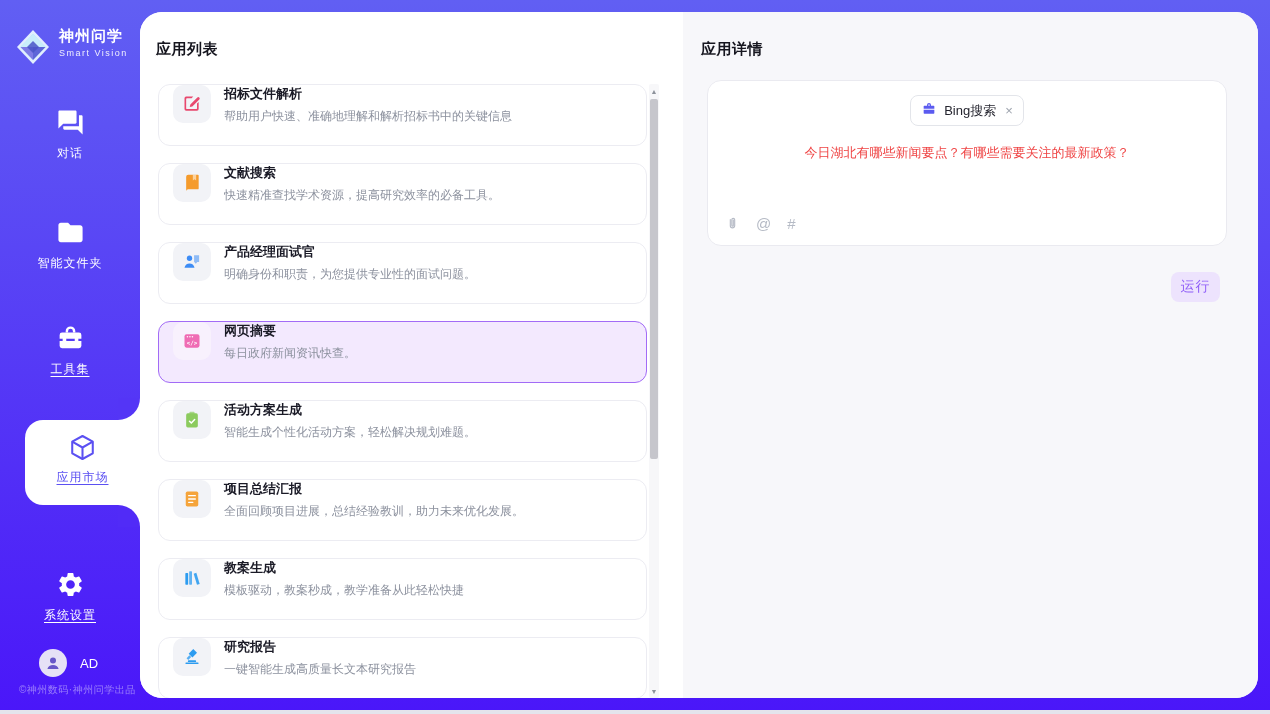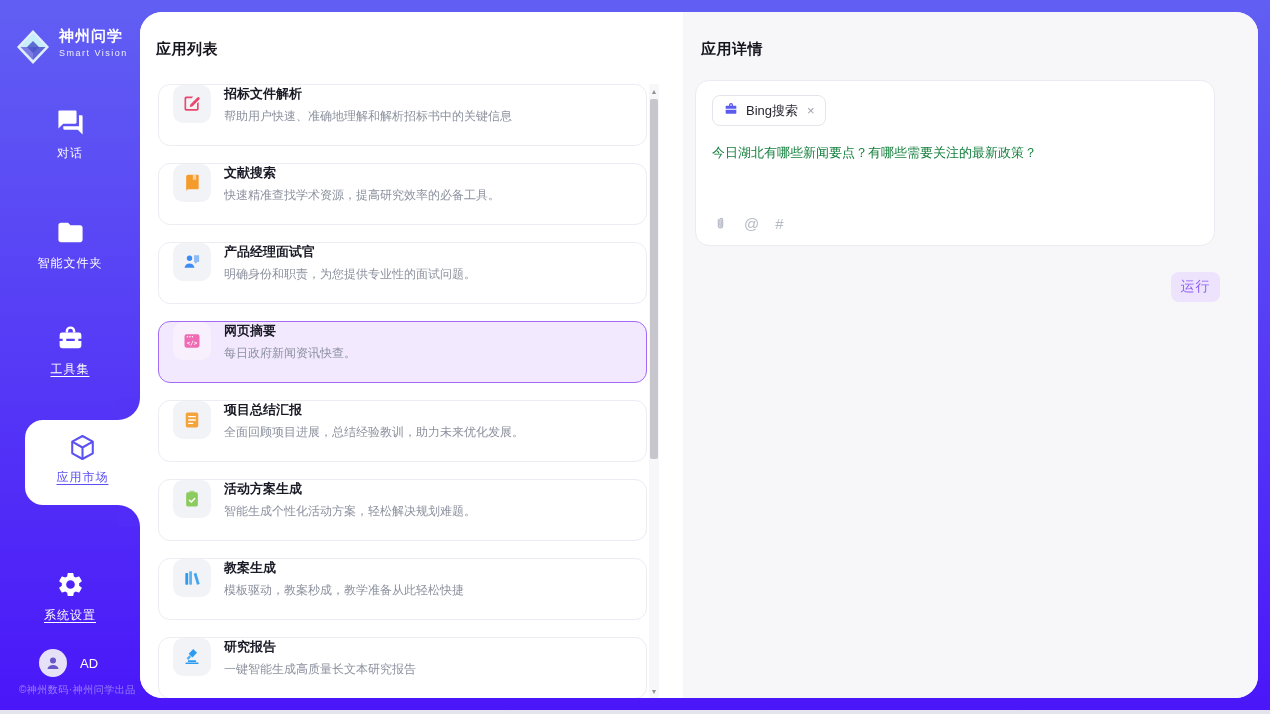--- a/index.html
+++ b/index.html
@@ -57,26 +57,26 @@
   .scrollbar { position:absolute; right:24px; top:72px; width:10px; height:614px;
     background:#F7F7F9; border-radius:2px; }
   .sb-arrow { position:absolute; left:0; width:10px; height:12px; font-size:7px; color:#8D929B;
     display:flex; align-items:center; justify-content:center; cursor:pointer; }
   .sb-up { top:1px; } .sb-down { bottom:1px; }
   .sb-thumb { position:absolute; left:1px; top:15px; width:8px; height:360px; background:#C6C6CC; border-radius:2px; cursor:pointer; }
 
   
   .detail-panel { flex:1; background:#F7F7FA; position:relative; }
   .detail-panel .panel-title { position:absolute; left:18px; top:28px; }
-  .detail-card { position:absolute; left:12px; top:68px; width:520px; height:166px; background:#fff;
-    border:1px solid #EAEAF0; border-radius:14px; padding:14px 16px; }
+  .detail-card { position:absolute; left:24px; top:68px; width:520px; height:166px; background:#fff;
+    border:1px solid #EAEAF0; border-radius:14px; padding:14px 16px;text-align:center; }
   .chip { display:inline-flex; align-items:center; gap:7px; height:31px; padding:0 10px;
     border:1px solid #E3E5EA; border-radius:8px; background:#fff; font-size:13px; color:#25252F; }
   .chip .close { color:#9CA2AC; font-size:13px; margin-left:2px; cursor:pointer; }
-  .prompt { margin-top:17px; font-size:13px; color:#15803d; line-height:1.5; cursor:text; }
+  .prompt { margin-top:17px; font-size:13px; color:#ef4444; line-height:1.5; cursor:text; }
   .action-row { position:absolute; left:17px; bottom:12px; display:flex; align-items:center; gap:16px; color:#B5BAC5; }
   .action-row .glyph { font-size:15px; line-height:1; }
   .run-btn { position:absolute; top:260px; right:38px; width:49px; height:30px; background:#EDE3FD;
     color:#9160F8; font-size:14px; border-radius:8px; display:flex; align-items:center; justify-content:center;
     cursor:pointer; letter-spacing:1px; }
 </style>
 </head>
 <body>
 
 <div class="sidebar">
@@ -201,42 +201,42 @@
               <circle cx="12.5" cy="7" r=".9" fill="#fff"></circle>
               <text x="12" y="16.5" font-size="7" font-weight="bold" text-anchor="middle" fill="#fff" font-family="DejaVu Sans Mono, monospace">&lt;/&gt;</text>
             </svg>
           </span>
           <span>
             <div class="card-title">网页摘要</div>
             <div class="card-desc">每日政府新闻资讯快查。</div>
           </span>
         </div>
         <div class="card">
-          <span class="tile" style="color: rgb(245, 164, 59);">
-            <svg viewBox="0 0 24 24" width="20" height="20" fill="currentColor">
-              <rect x="4.5" y="3" width="15" height="18" rx="2"></rect>
-              <path d="M8 8h8M8 12h8M8 16h5" stroke="#fff" stroke-width="1.6" stroke-linecap="round" fill="none"></path>
-            </svg>
-          </span>
-          <span>
-            <div class="card-title">项目总结汇报</div>
-            <div class="card-desc">全面回顾项目进展，总结经验教训，助力未来优化发展。</div>
-          </span>
-        </div>
-        <div class="card">
           <span class="tile" style="color: rgb(140, 203, 94);">
             <svg viewBox="0 0 24 24" width="20" height="20" fill="currentColor">
               <path d="M7 4h10a2 2 0 012 2v13a2 2 0 01-2 2H7a2 2 0 01-2-2V6a2 2 0 012-2z"></path>
               <rect x="9" y="2" width="6" height="4" rx="1" opacity=".7"></rect>
               <path d="M9 13.5l2.2 2.2 4-4.2" stroke="#fff" stroke-width="1.8" fill="none" stroke-linecap="round" stroke-linejoin="round"></path>
             </svg>
           </span>
           <span>
             <div class="card-title">活动方案生成</div>
             <div class="card-desc">智能生成个性化活动方案，轻松解决规划难题。</div>
+          </span>
+        </div>
+        <div class="card">
+          <span class="tile" style="color: rgb(245, 164, 59);">
+            <svg viewBox="0 0 24 24" width="20" height="20" fill="currentColor">
+              <rect x="4.5" y="3" width="15" height="18" rx="2"></rect>
+              <path d="M8 8h8M8 12h8M8 16h5" stroke="#fff" stroke-width="1.6" stroke-linecap="round" fill="none"></path>
+            </svg>
+          </span>
+          <span>
+            <div class="card-title">项目总结汇报</div>
+            <div class="card-desc">全面回顾项目进展，总结经验教训，助力未来优化发展。</div>
           </span>
         </div>
         <div class="card">
           <span class="tile" style="color: rgb(45, 156, 240);">
             <svg viewBox="0 0 24 24" width="20" height="20" fill="currentColor">
               <rect x="4" y="6" width="3.4" height="14" rx=".8"></rect>
               <rect x="8.6" y="4" width="3.4" height="16" rx=".8" opacity=".75"></rect>
               <path d="M14 6.8l3.2-1 4 13.4-3.2 1z" opacity=".9"></path>
             </svg>
           </span>

